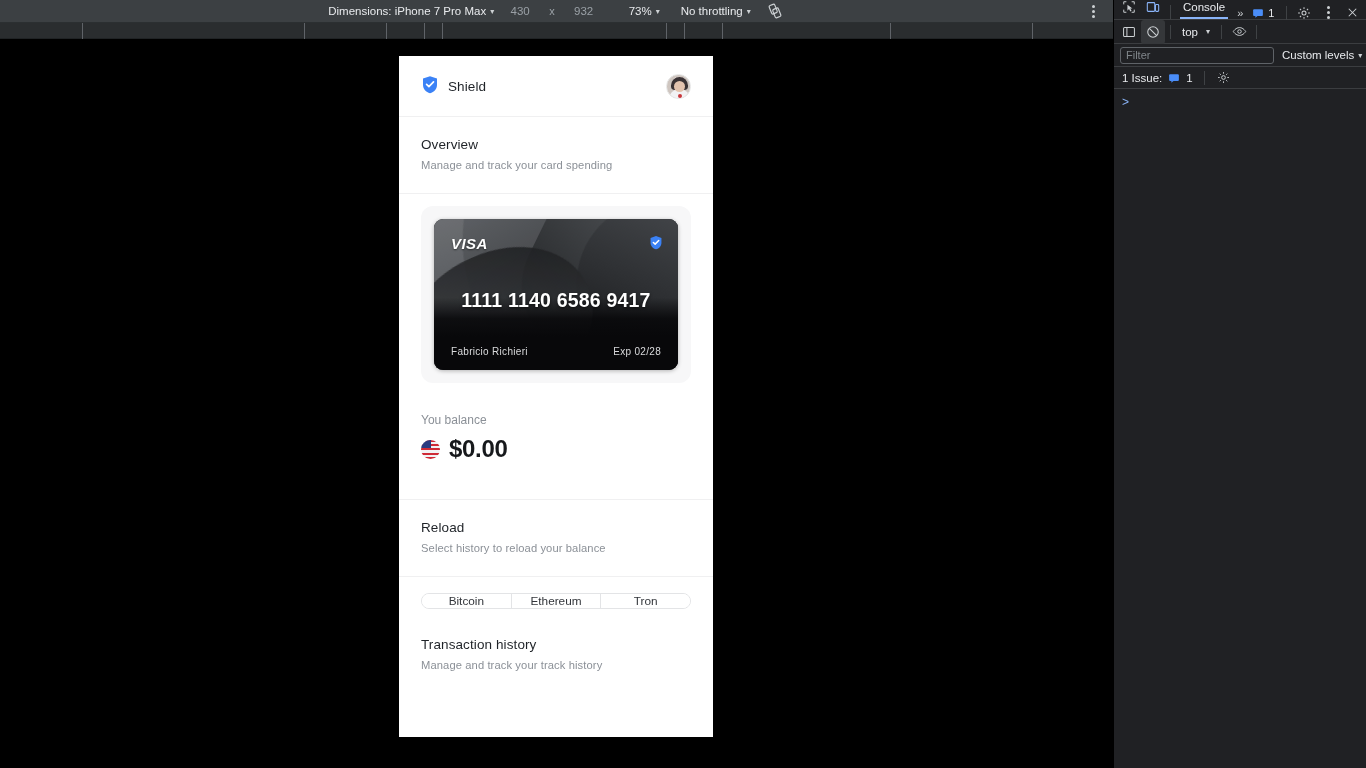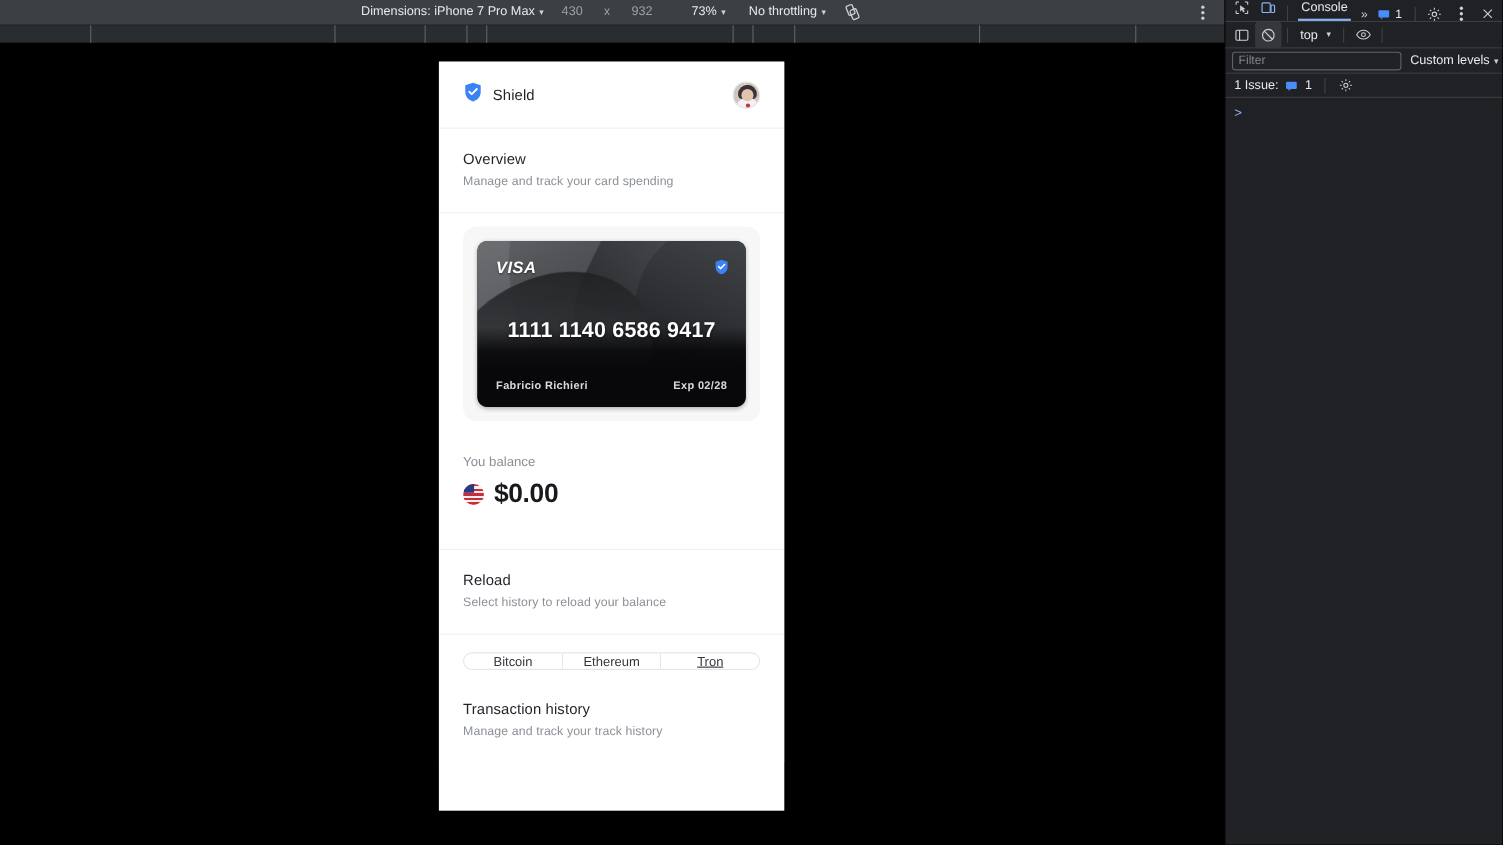--- a/index.html
+++ b/index.html
@@ -143,21 +143,21 @@
   .cc-number {
     position:absolute; left:0; right:0; top:70px;
     text-align:center;
     color:#ffffff; font-size:19.5px; font-weight:700; letter-spacing:.2px;
     text-shadow: 0 1px 3px rgba(0,0,0,.6);
   }
   .cc-bottom {
     position:absolute; left:17px; right:17px; bottom:13px;
     display:flex; align-items:center; justify-content:space-between;
   }
-  .cc-name, .cc-exp { color:#d9dadc; font-size:10px; letter-spacing:.3px; font-weight:700; }
+  .cc-name, .cc-exp { color:#d9dadc; font-size:10px; letter-spacing:.3px; font-weight:400; }
 
   
   .balance-block { padding: 14px 22px 36px 22px; }
   .balance-label { font-size: 12px; color: #8b9097; margin-bottom: 8px; }
   .balance-row { display:flex; align-items:center; gap:9px; }
   .flag {
     width:19px; height:19px; border-radius:50%; overflow:hidden; position:relative;
     background:#ffffff; flex:0 0 19px; border:0;
   }
   .flag .stripes { position:absolute; inset:0;
@@ -170,21 +170,21 @@
   .segmented {
     display:flex; width: 100%;
     border: 1px solid #e3e4e6; border-radius: 999px;
     overflow:hidden; height: 16px; background:#fff;
   }
   .seg {
     flex:1 1 0; display:flex; align-items:center; justify-content:center;
     font-size: 11.8px; color:#33363b; cursor:pointer;
     border-right: 1px solid #e3e4e6; background:#fff;
   }
-  .seg:last-child { border-right: 0; text-decoration: underline; }
+  .seg:last-child { border-right: 0; }
 
   .history-head { padding: 14px 22px 22px 22px; }
 
   
   #devtools {
     flex: 0 0 253px;
     width: 253px; height: 768px;
     background: #202124;
     border-left: 1px solid #000;
     display:flex; flex-direction:column;

